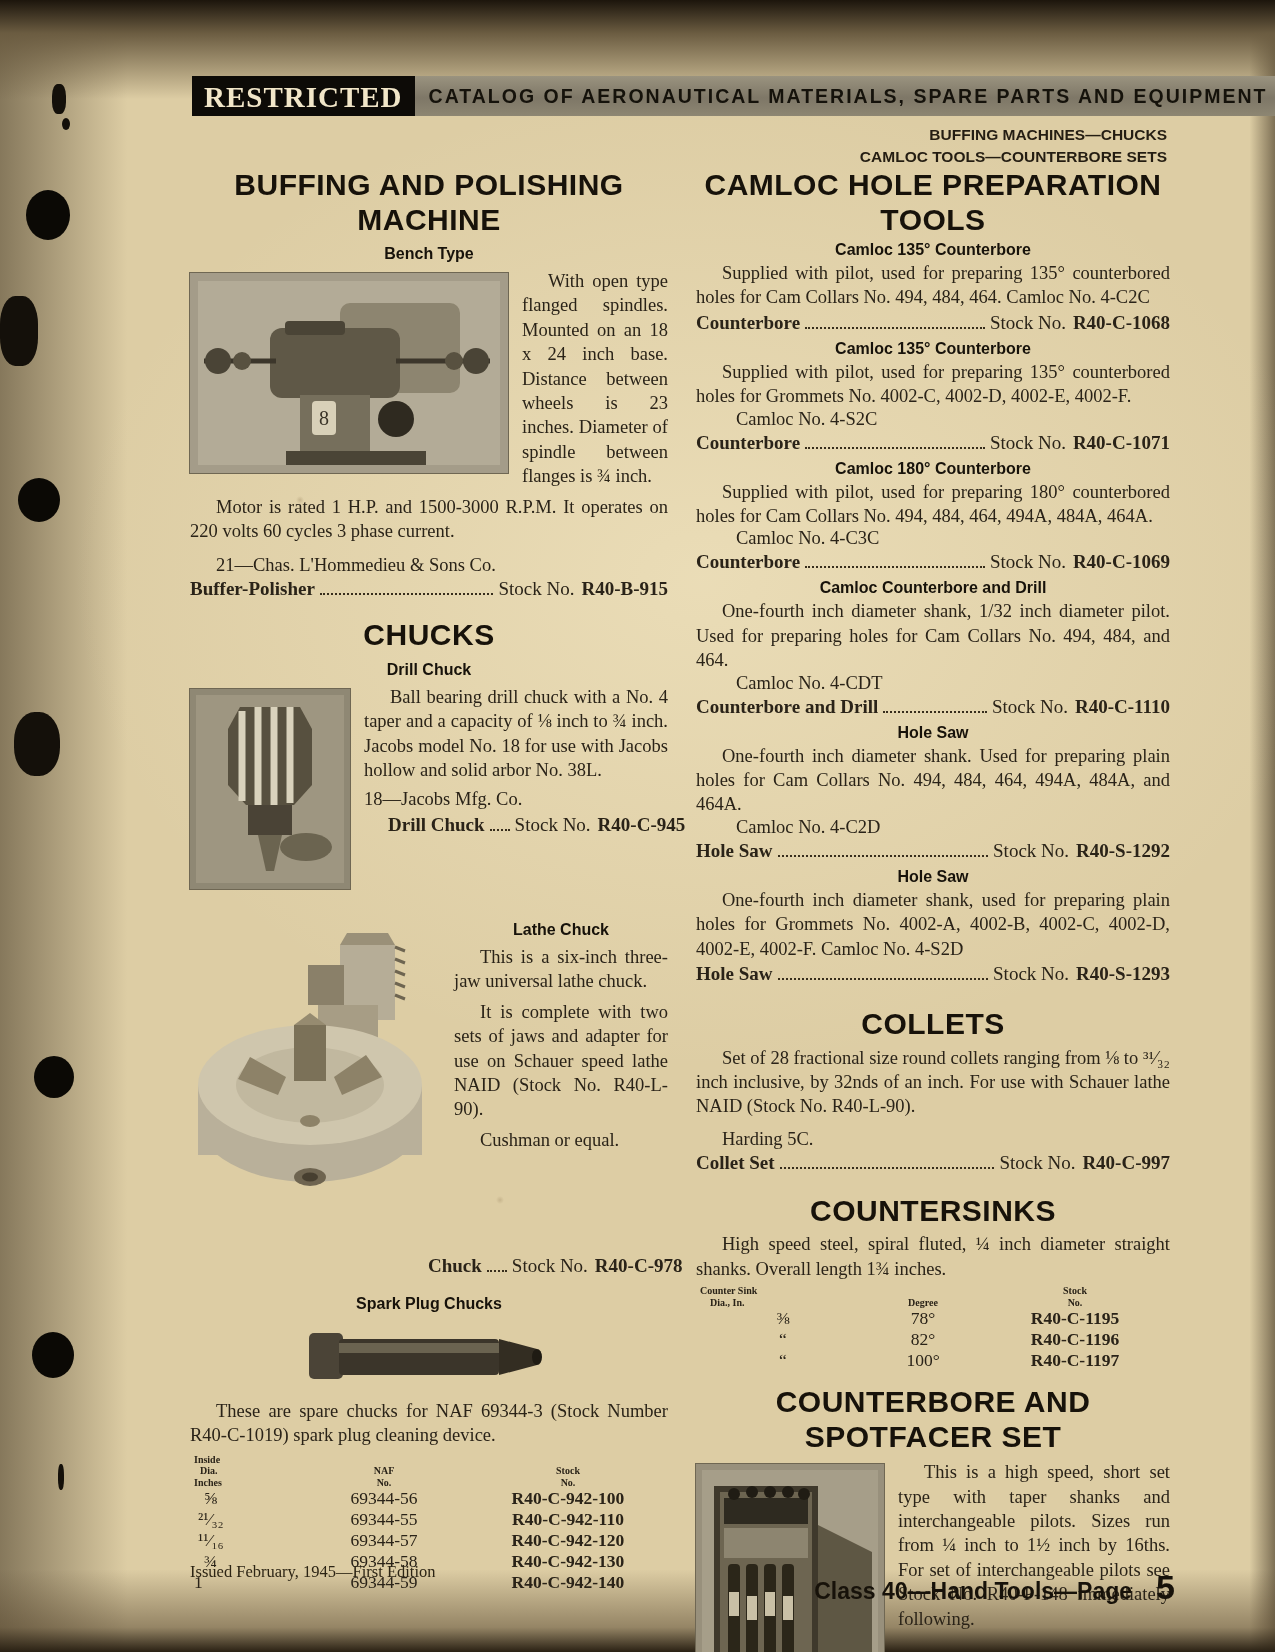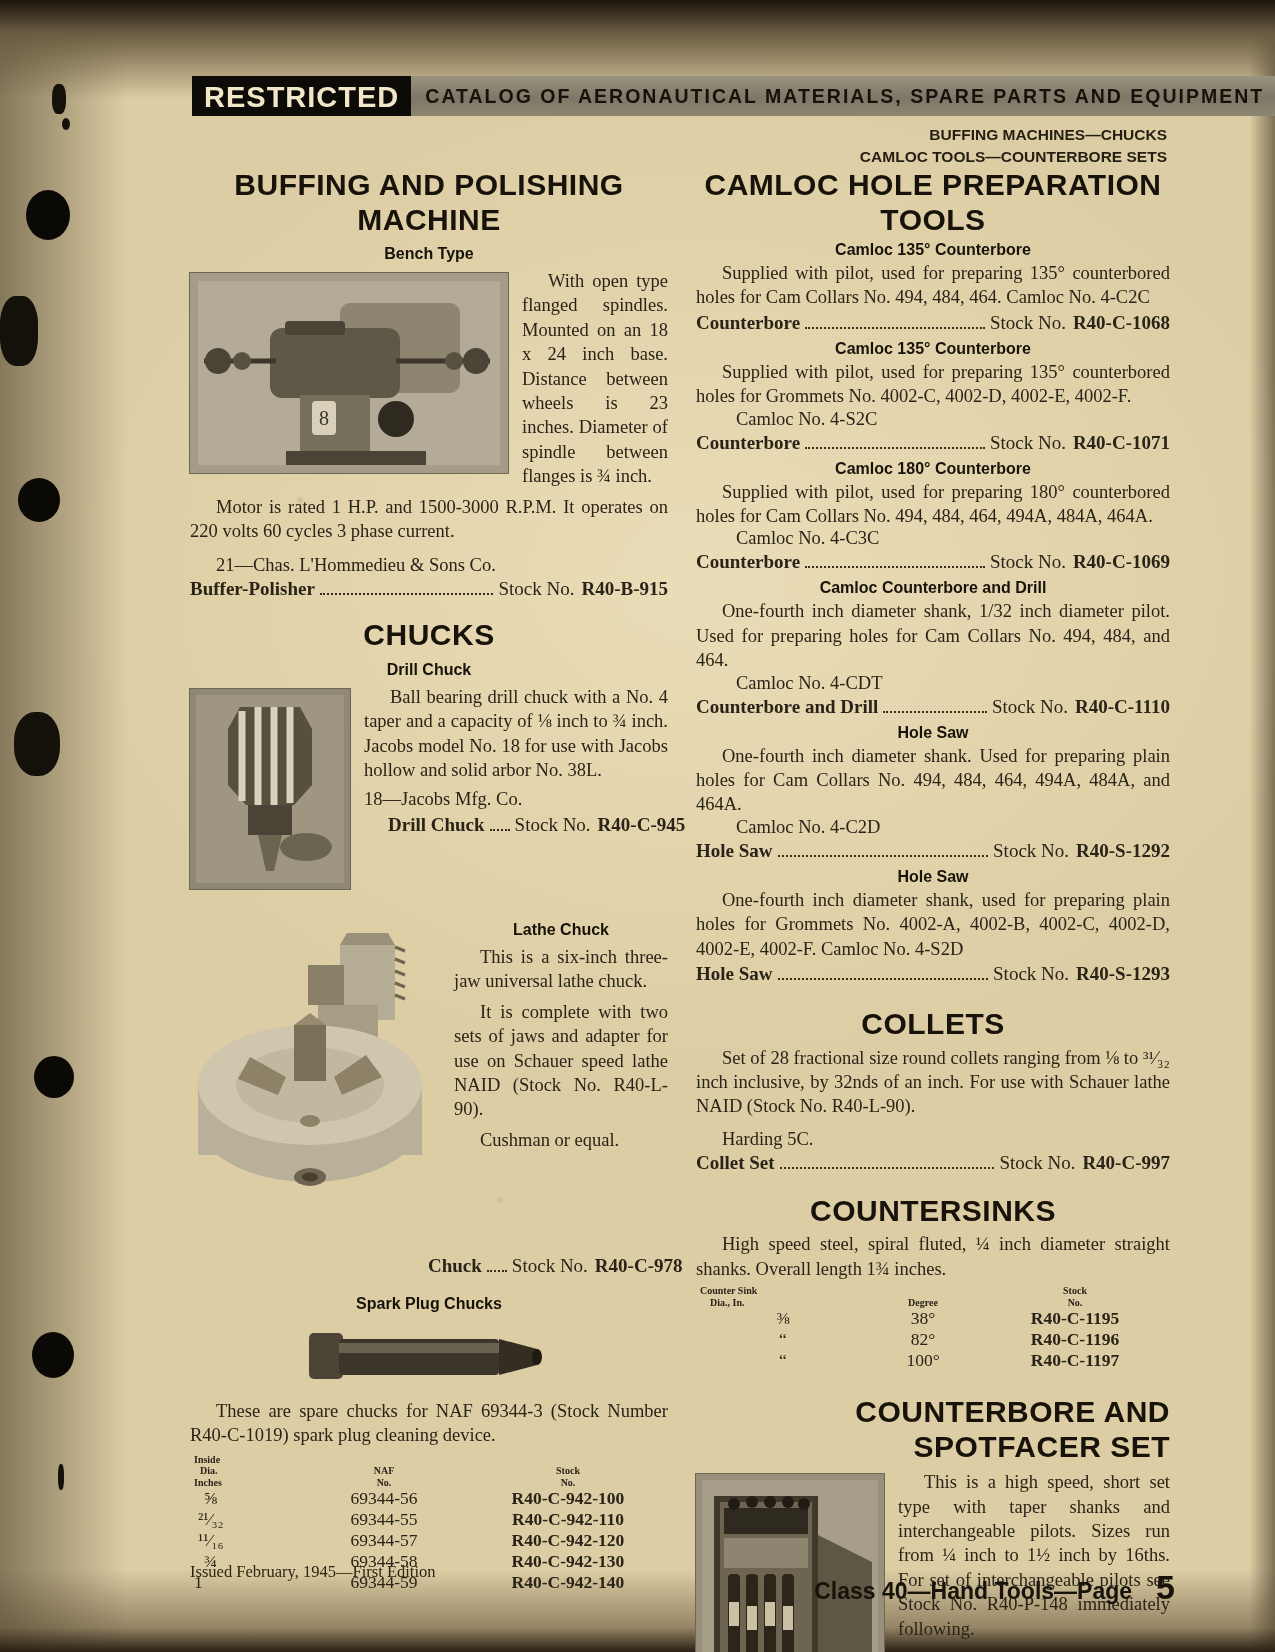--- a/index.html
+++ b/index.html
@@ -16,21 +16,21 @@
     background:
      radial-gradient(circle 3px at 300px 500px, rgba(120,95,60,.25), transparent 4px),
      radial-gradient(circle 2px at 900px 300px, rgba(120,95,60,.2), transparent 3px),
      radial-gradient(circle 2px at 1100px 900px, rgba(120,95,60,.2), transparent 3px),
      radial-gradient(circle 3px at 500px 1200px, rgba(120,95,60,.22), transparent 4px),
      radial-gradient(circle 2px at 700px 1500px, rgba(120,95,60,.2), transparent 3px);}
   .hole{position:absolute;background:#0b0905;border-radius:50%;}
   .smudge{position:absolute;background:#14100a;border-radius:40%;}
   
   .hdr{position:absolute;left:192px;top:76px;display:flex;align-items:stretch;height:40px;}
-  .restricted{background:#0d0b07;color:#f1e6c8;font-family:Liberation Sans, sans-serif;
+  .restricted{background:#0d0b07;color:#f1e6c8;font-family:Liberation Serif, serif;
     font-weight:bold;font-size:29px;letter-spacing:1px;padding:2px 12px 0 12px;display:flex;align-items:center;}
   .graybar{background:linear-gradient(180deg,#9a937f,#7e7767 55%,#8d8672);color:#15120b;
     font-family:"Liberation Sans",sans-serif;font-weight:bold;font-size:19.5px;letter-spacing:2px;
     display:flex;align-items:center;padding:0 14px;white-space:nowrap;}
   .subhead{position:absolute;right:108px;top:124px;text-align:right;
     font-family:"Liberation Sans",sans-serif;font-weight:bold;font-size:15.5px;color:#241d12;line-height:1.45;}
   
   .columns{position:absolute;left:190px;top:168px;width:980px;display:flex;gap:28px;}
   .col{width:478px;}
   .colR{width:474px;}
@@ -339,36 +339,36 @@
       <h1 style="margin-top:20px;">COUNTERSINKS</h1>
       <p class="body" style="margin:4px 0 2px 0;">High speed steel, spiral fluted, ¼ inch diameter straight shanks.  Overall length 1¾ inches.</p>
       <div class="tbl cs">
         <div class="row3 hd">
           <span class="c1"><span>Counter Sink</span><br><span style="padding-left:10px;">Dia., In.</span></span>
           <span class="c2" style="align-self:end;text-align:center;">Degree</span>
           <span class="c3"><span>Stock</span><br><span>No.</span></span>
         </div>
         <div class="row3">
           <span class="c1" style="text-align:center;">⅜</span>
-          <span class="c2">38°</span>
+          <span class="c2">78°</span>
           <span class="c3 bold">R40-C-1195</span>
         </div>
         <div class="row3">
           <span class="c1" style="text-align:center;">“</span>
           <span class="c2">82°</span>
           <span class="c3 bold">R40-C-1196</span>
         </div>
         <div class="row3">
           <span class="c1" style="text-align:center;">“</span>
           <span class="c2">100°</span>
           <span class="c3 bold">R40-C-1197</span>
         </div>
       </div>
 
-      <h1 style="margin-top:24px;text-align:right;">
+      <h1 style="margin-top:14px;">
         <span>COUNTERBORE AND</span><br>
         <span>SPOTFACER SET</span>
       </h1>
       <div>
         <span class="photo fl" style="width:188px;height:248px;">
           <svg viewBox="0 0 188 248" width="188" height="248">
             <rect width="188" height="248" fill="#98907c"></rect>
             <rect x="6" y="6" width="176" height="236" fill="#a69e89"></rect>
             <path d="M120 60 L176 88 L176 226 L120 242 Z" fill="#5e5744"></path>
             <rect x="18" y="22" width="104" height="214" fill="#3f392c"></rect>

